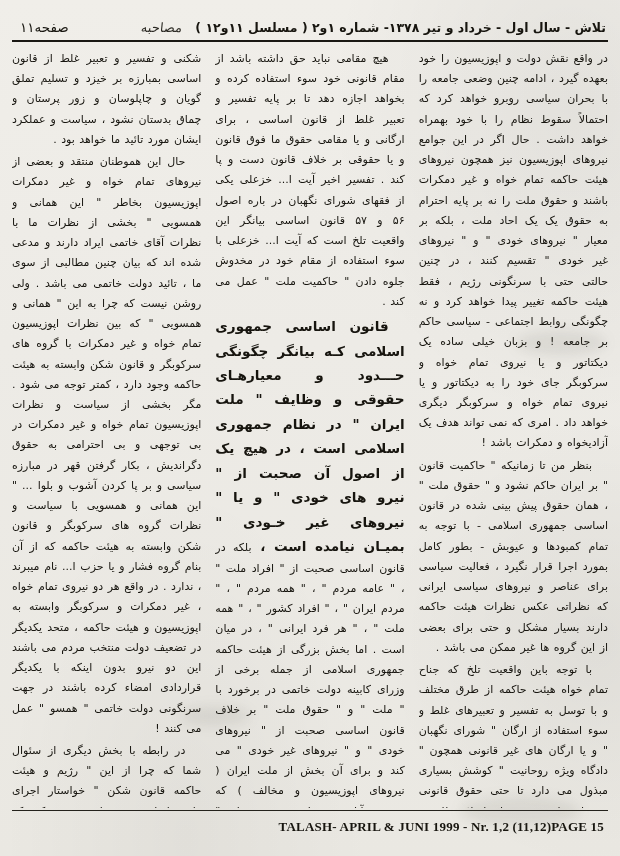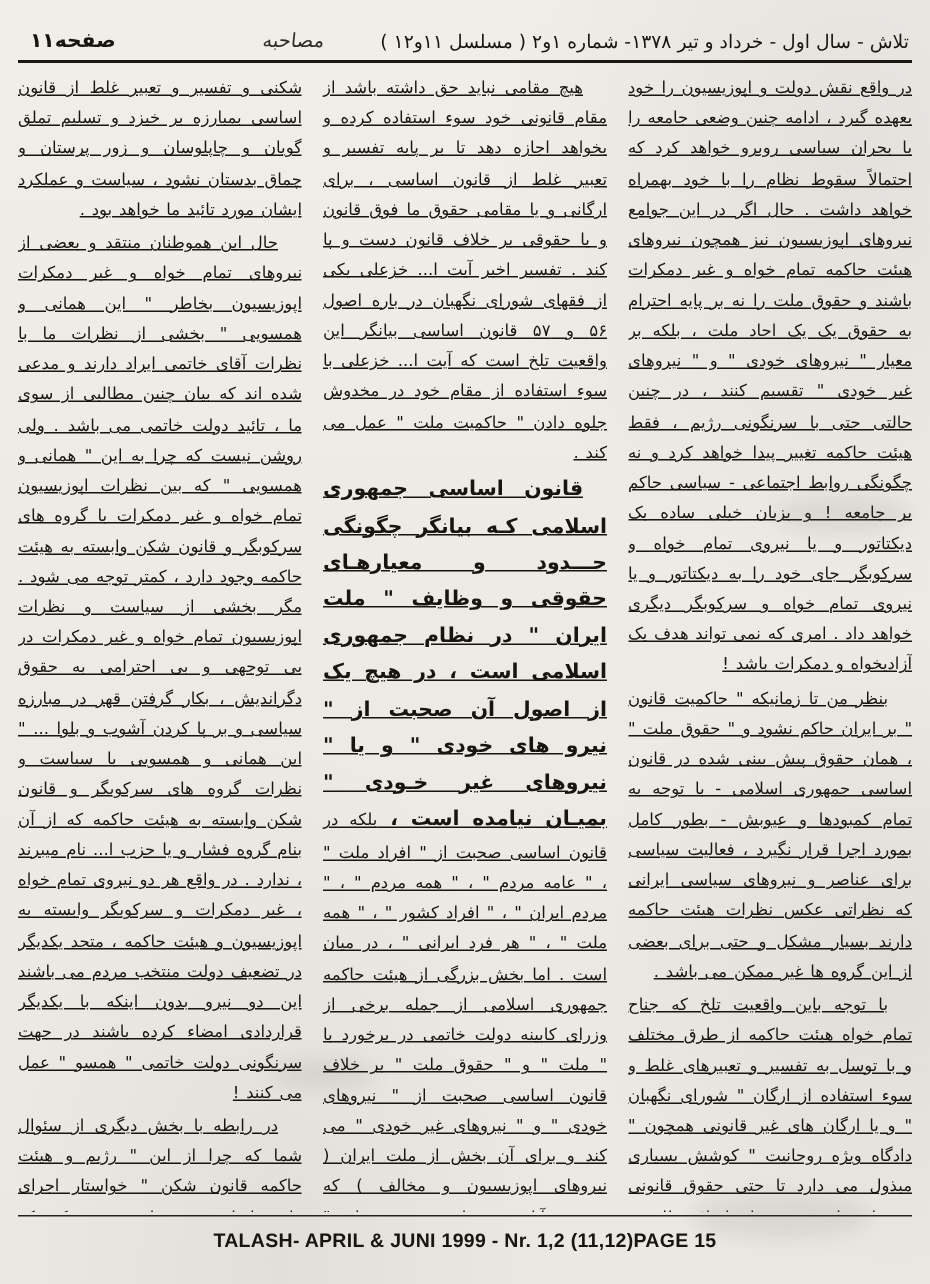--- a/index.html
+++ b/index.html
@@ -32,68 +32,67 @@
 
   
   .page-header{
     direction:rtl;
     display:flex;align-items:flex-end;justify-content:space-between;
     border-bottom:2px solid #1a1813;
     padding:6px 2px 5px 2px;
     height:34px;
   }
   .masthead{
-    font-size:12.5px;font-weight:normal;letter-spacing:0;
+    font-size:12.5px;font-weight:bold;letter-spacing:0;
     white-space:nowrap;
   }
   .section-label{
     font-size:13px;font-weight:normal;
     transform:skewX(-6deg);
     opacity:.9;
     margin-left:60px;
   }
   .page-label{
-    font-size:13.5px;font-weight:bold;
+    font-size:13.5px;font-weight:normal;
     padding-left:6px;
   }
 
   
   .columns{
     direction:rtl;
     display:flex;
     gap:14px;
     height:766px;
     padding-top:7px;
     overflow:hidden;
   }
   .col{
     flex:1 1 0;
     overflow:hidden;
     text-align:justify;
     font-size:11px;
     line-height:1.84;
     word-spacing:1px;
-    text-decoration:underline;
   }
   .para{margin:0 0 2px 0;}
   .para.indent{text-indent:16px;}
   .lead{
     font-weight:bold;
     font-size:13.6px;
     line-height:1.8;
   }
 
   
   .page-footer{
     direction:ltr;
-    display:flex;justify-content:center;align-items:center;
+    display:flex;justify-content:flex-end;align-items:center;
     border-top:1.5px solid #24221c;
     margin-top:2px;
     padding:8px 4px 0 4px;
-    font-family:Liberation Sans, sans-serif;
+    font-family:Liberation Serif, serif;
     font-weight:bold;
     font-size:13px;
     letter-spacing:.2px;
   }
 </style>
 </head>
 <body>
 
 <div class="page">
 

